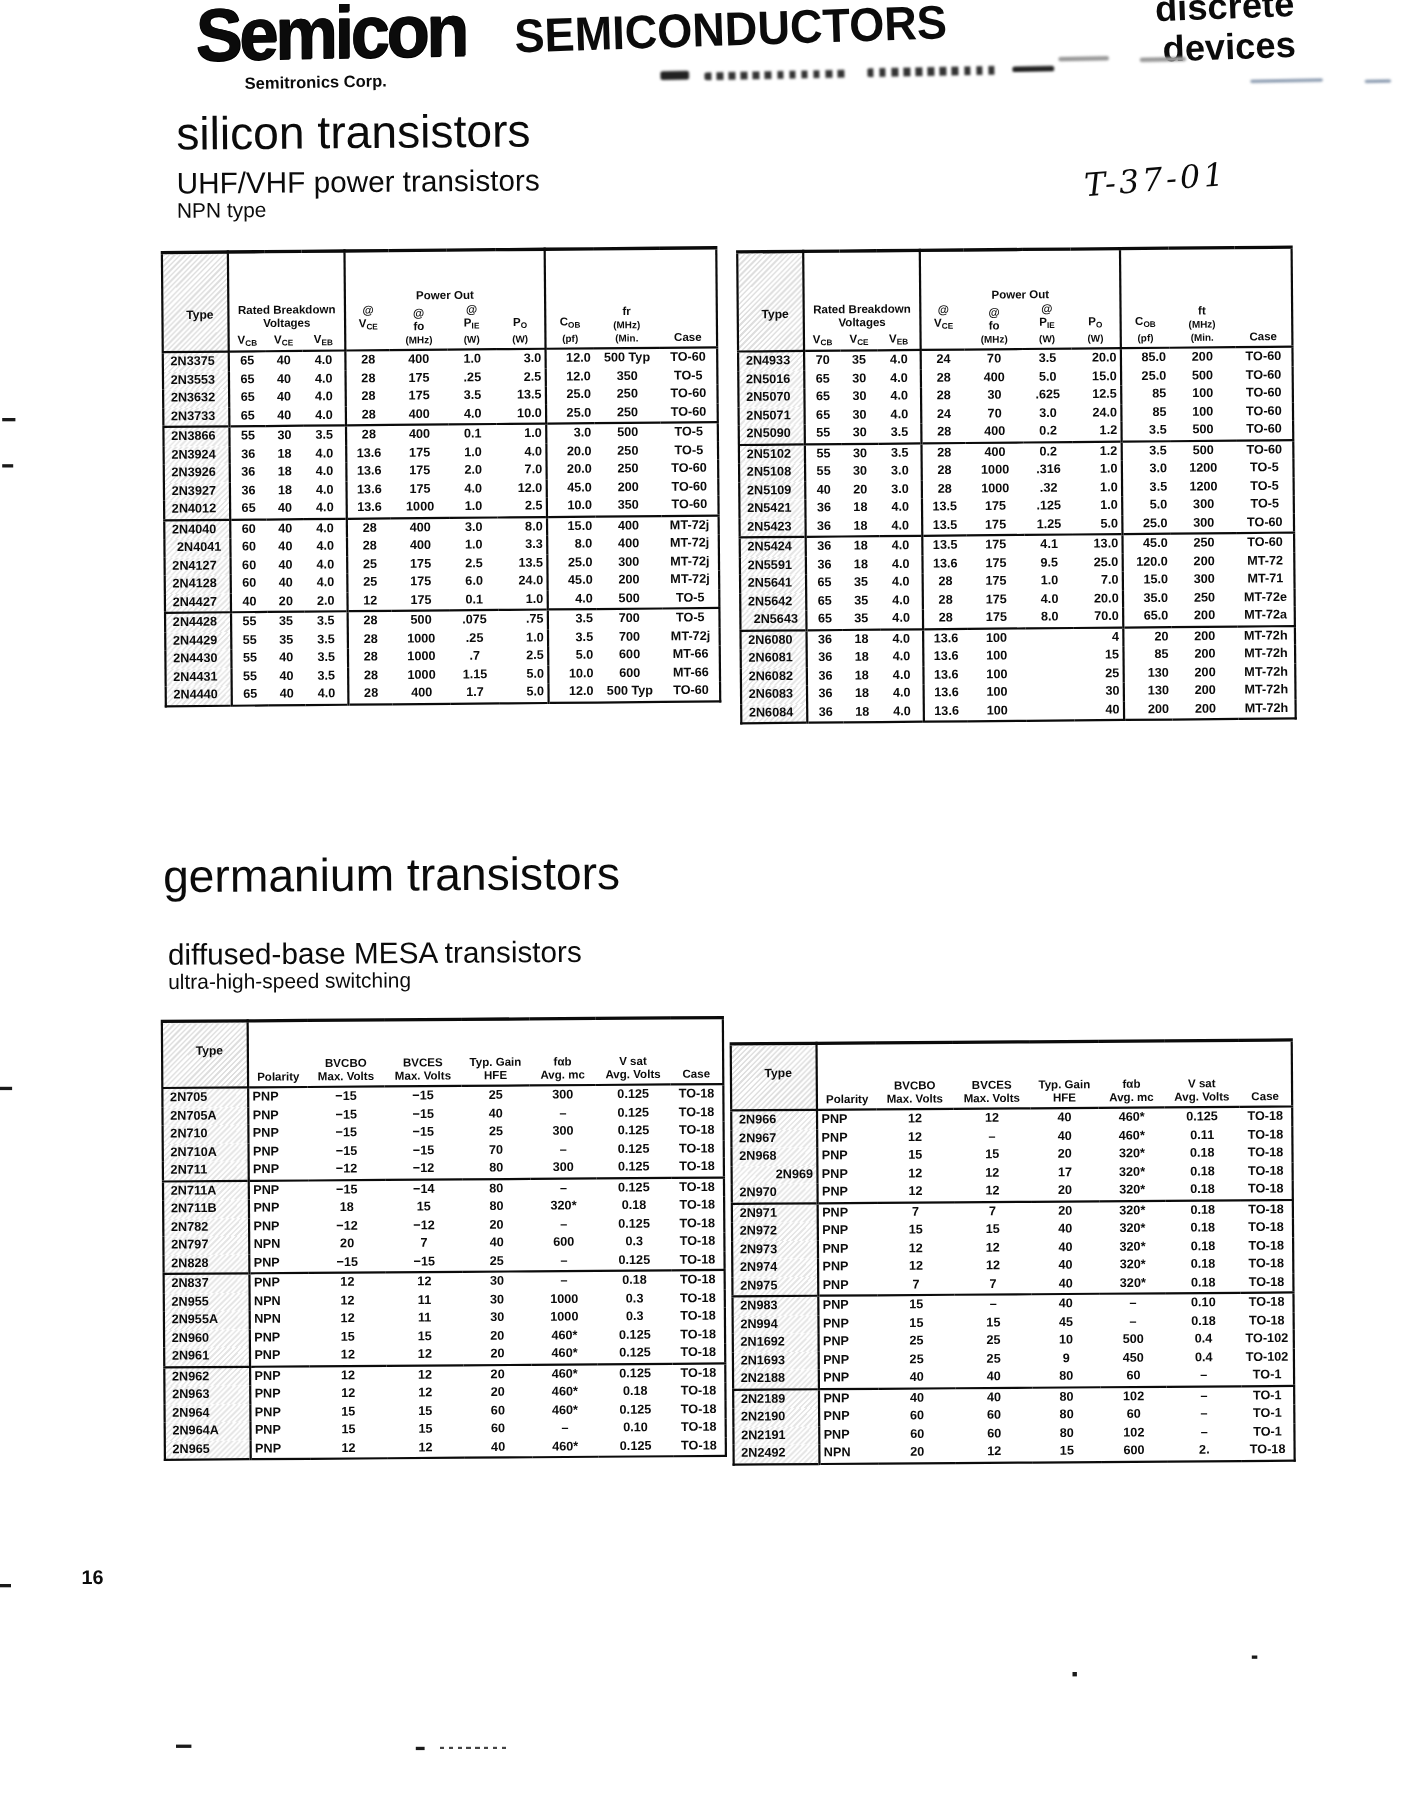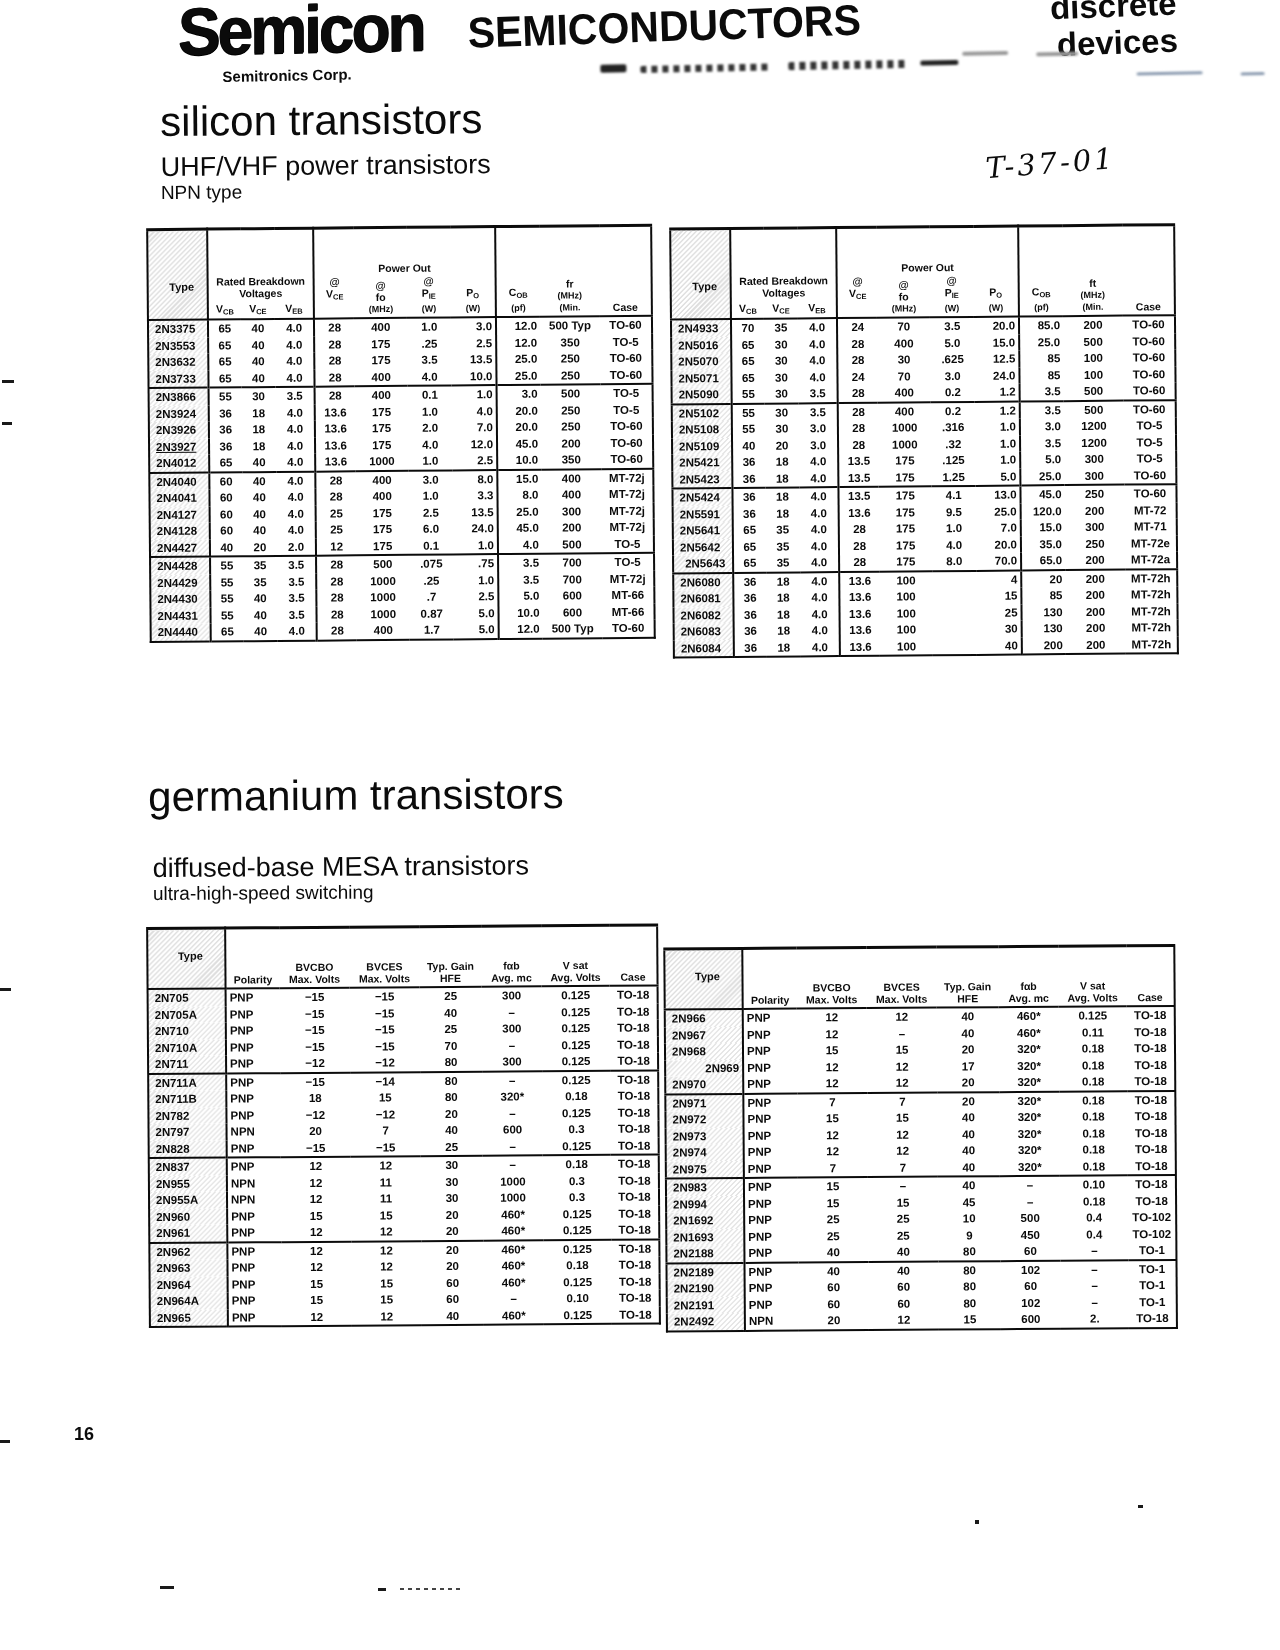--- a/index.html
+++ b/index.html
@@ -251,21 +251,21 @@
             <td style="text-align: center;">4.0</td>
             <td style="text-align: center;">13.6</td>
             <td style="text-align: center;">175</td>
             <td style="text-align: center;">2.0</td>
             <td style="text-align: right;">7.0</td>
             <td style="text-align: right;">20.0</td>
             <td style="text-align: center;">250</td>
             <td style="text-align: center;">TO-60</td>
           </tr>
           <tr>
-            <td style="text-align: left; text-decoration: underline;">2N3927</td>
+            <td style="text-align: left;">2N3927</td>
             <td style="text-align: center;">36</td>
             <td style="text-align: center;">18</td>
             <td style="text-align: center;">4.0</td>
             <td style="text-align: center;">13.6</td>
             <td style="text-align: center;">175</td>
             <td style="text-align: center;">4.0</td>
             <td style="text-align: right;">12.0</td>
             <td style="text-align: right;">45.0</td>
             <td style="text-align: center;">200</td>
             <td style="text-align: center;">TO-60</td>
@@ -290,21 +290,21 @@
             <td style="text-align: center;">4.0</td>
             <td style="text-align: center;">28</td>
             <td style="text-align: center;">400</td>
             <td style="text-align: center;">3.0</td>
             <td style="text-align: right;">8.0</td>
             <td style="text-align: right;">15.0</td>
             <td style="text-align: center;">400</td>
             <td style="text-align: center;">MT-72j</td>
           </tr>
           <tr>
-            <td style="text-align: left;">2N4041</td>
+            <td style="text-align: center;">2N4041</td>
             <td style="text-align: center;">60</td>
             <td style="text-align: center;">40</td>
             <td style="text-align: center;">4.0</td>
             <td style="text-align: center;">28</td>
             <td style="text-align: center;">400</td>
             <td style="text-align: center;">1.0</td>
             <td style="text-align: right;">3.3</td>
             <td style="text-align: right;">8.0</td>
             <td style="text-align: center;">400</td>
             <td style="text-align: center;">MT-72j</td>
@@ -387,21 +387,21 @@
             <td style="text-align: center;">600</td>
             <td style="text-align: center;">MT-66</td>
           </tr>
           <tr>
             <td style="text-align: left;">2N4431</td>
             <td style="text-align: center;">55</td>
             <td style="text-align: center;">40</td>
             <td style="text-align: center;">3.5</td>
             <td style="text-align: center;">28</td>
             <td style="text-align: center;">1000</td>
-            <td style="text-align: center;">0.87</td>
+            <td style="text-align: center;">1.15</td>
             <td style="text-align: right;">5.0</td>
             <td style="text-align: right;">10.0</td>
             <td style="text-align: center;">600</td>
             <td style="text-align: center;">MT-66</td>
           </tr>
           <tr>
             <td style="text-align: left;">2N4440</td>
             <td style="text-align: center;">65</td>
             <td style="text-align: center;">40</td>
             <td style="text-align: center;">4.0</td>

